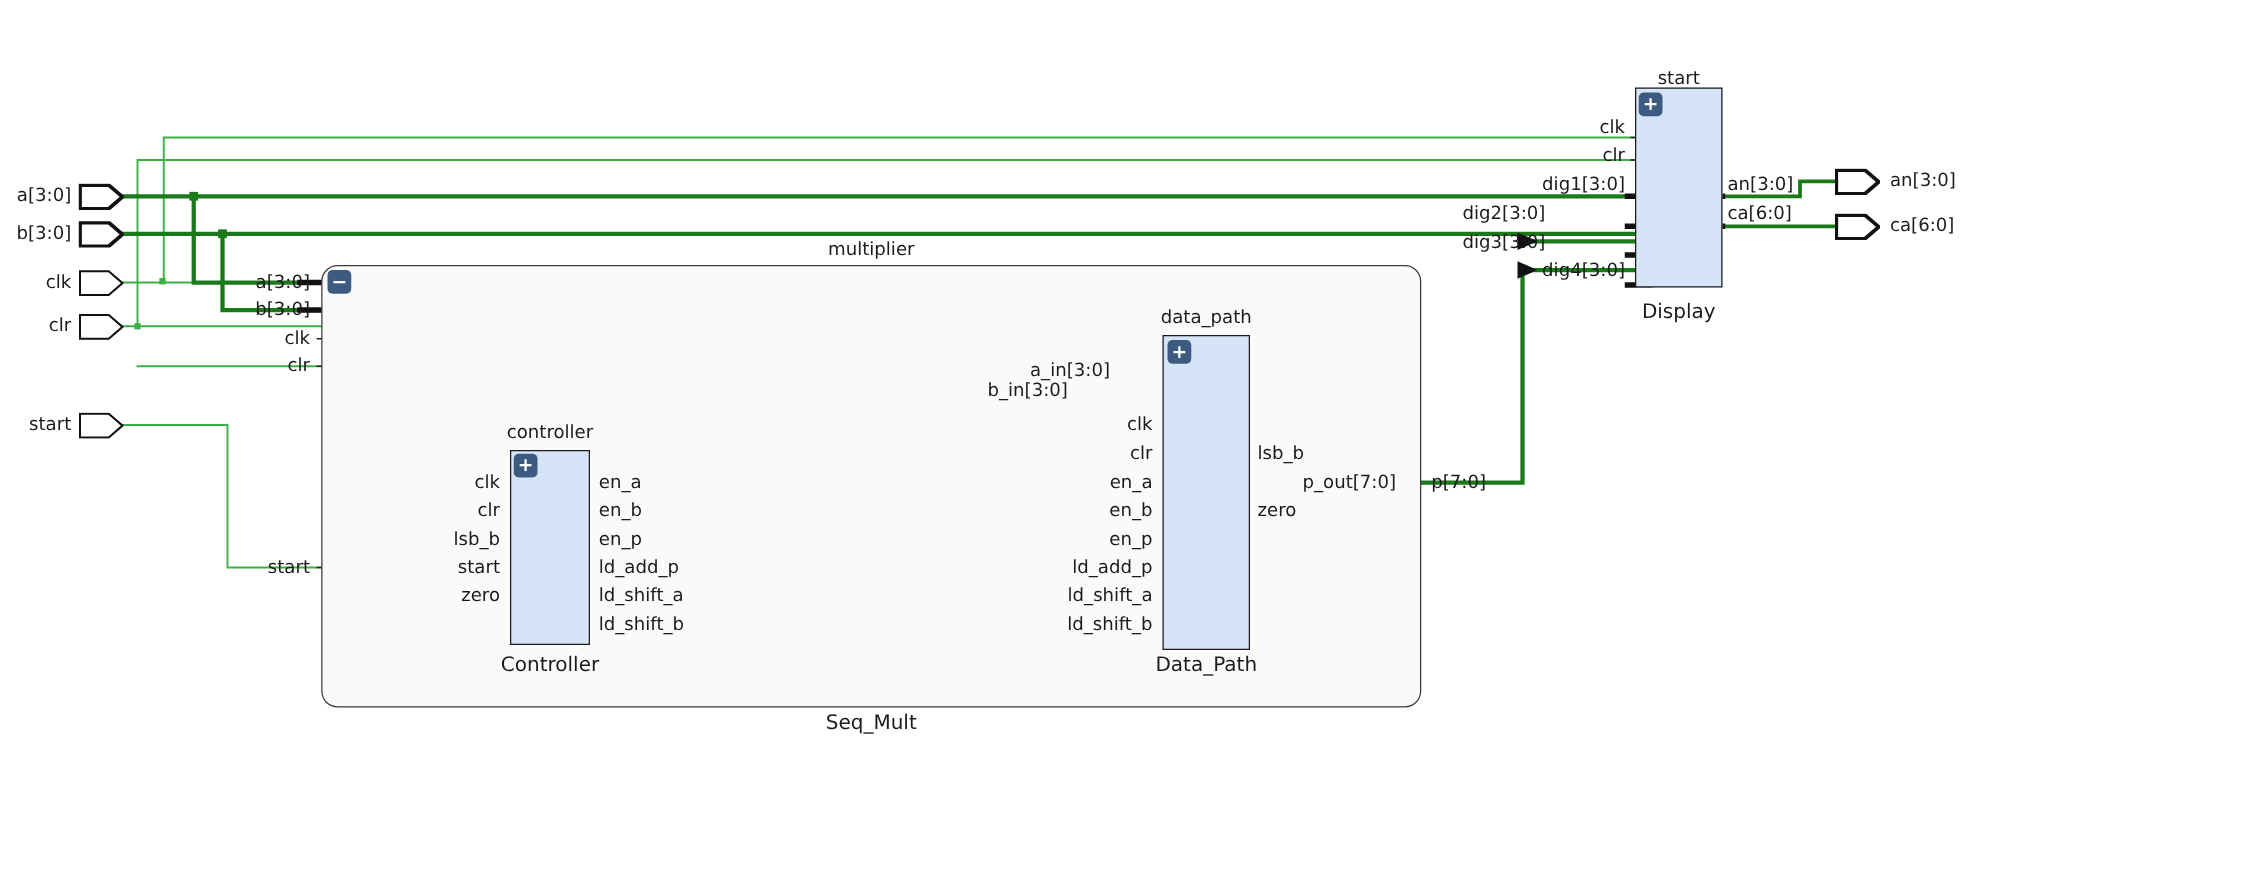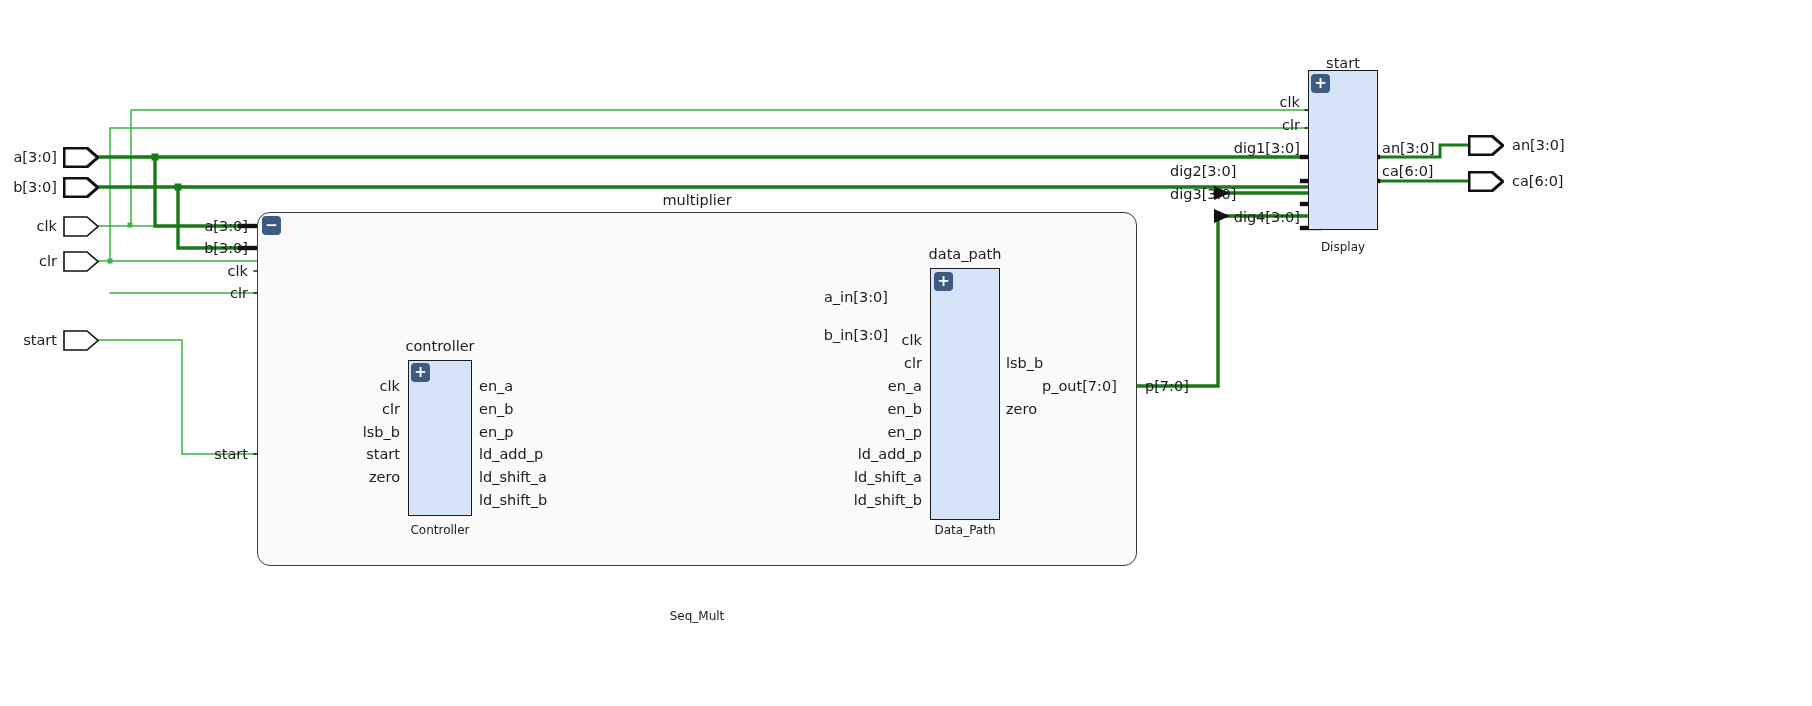--- a/index.html
+++ b/index.html
@@ -32,21 +32,21 @@
   .blk-title {
     position: absolute;
     font-size: 14.5px;
     color: #1b1b1b;
     white-space: nowrap;
     text-align: center;
     line-height: 1;
   }
   .inst-name {
     position: absolute;
-    font-size: 12px;
+    font-size: 16px;
     color: #1b1b1b;
     white-space: nowrap;
     text-align: center;
     line-height: 1;
   }
   .io-label {
     position: absolute;
     font-size: 14.5px;
     color: #1b1b1b;
     white-space: nowrap;
@@ -229,21 +229,21 @@
 
   <div class="iopin" style="left:1468px; top:171px;">
     <svg width="36" height="21" viewBox="0 0 36 21">
         <polygon points="1,1 24,1 35,10.5 24,20 1,20" fill="#ffffff" stroke="#111111" stroke-width="3"></polygon>
       </svg>
   </div>
   <div class="io-label" style="left:1512px; top:174px;">ca[6:0]</div>
 
   <div class="hier" style="left:257px; top:212px; width:880px; height:354px;"></div>
   <div class="blk-title" style="left:557px; top:193px; width:280px;">multiplier</div>
-  <div class="inst-name" style="left:557px; top:570px; width:280px;margin-top:40px;">Seq_Mult</div>
+  <div class="inst-name" style="left:557px; top:570px; width:280px;">Seq_Mult</div>
   <div class="expander" style="left:262px; top:216px;">−</div>
 
   <div class="port-name r" style="left:120px; top:219px; width:128px; text-align:right;">a[3:0]</div>
   <div class="port-name r" style="left:120px; top:241px; width:128px; text-align:right;">b[3:0]</div>
   <div class="port-name r" style="left:120px; top:264px; width:128px; text-align:right;">clk</div>
   <div class="port-name r" style="left:120px; top:286px; width:128px; text-align:right;">clr</div>
   <div class="port-name r" style="left:120px; top:447px; width:128px; text-align:right;">start</div>
 
   <div class="hier inner" style="left:337px; top:320px; width:765px; height:230px; background:transparent; border:none;"></div>
 
@@ -264,21 +264,21 @@
   <div class="port-name" style="left:479px; top:447px;">ld_add_p</div>
   <div class="port-name" style="left:479px; top:470px;">ld_shift_a</div>
   <div class="port-name" style="left:479px; top:493px;">ld_shift_b</div>
 
   <div class="cell" style="left:930px; top:268px; width:70px; height:252px;"></div>
   <div class="expander" style="left:934px; top:272px;">+</div>
   <div class="blk-title" style="left:870px; top:247px; width:190px;">data_path</div>
   <div class="inst-name" style="left:870px; top:524px; width:190px;">Data_Path</div>
 
   <div class="port-name r" style="left:790px; top:290px; width:132px; text-align:center;">a_in[3:0]</div>
-  <div class="port-name r" style="left:790px; top:328px; width:132px; text-align:center;">b_in[3:0]</div>
+  <div class="port-name r" style="left:790px; top:306px; width:132px; text-align:left;">b_in[3:0]</div>
   <div class="port-name r" style="left:790px; top:333px; width:132px; text-align:right;">clk</div>
   <div class="port-name r" style="left:790px; top:356px; width:132px; text-align:right;">clr</div>
   <div class="port-name r" style="left:790px; top:379px; width:132px; text-align:right;">en_a</div>
   <div class="port-name r" style="left:790px; top:402px; width:132px; text-align:right;">en_b</div>
   <div class="port-name r" style="left:790px; top:425px; width:132px; text-align:right;">en_p</div>
   <div class="port-name r" style="left:790px; top:447px; width:132px; text-align:right;">ld_add_p</div>
   <div class="port-name r" style="left:790px; top:470px; width:132px; text-align:right;">ld_shift_a</div>
   <div class="port-name r" style="left:790px; top:493px; width:132px; text-align:right;">ld_shift_b</div>
 
   <div class="port-name" style="left:1006px; top:356px;">lsb_b</div>

